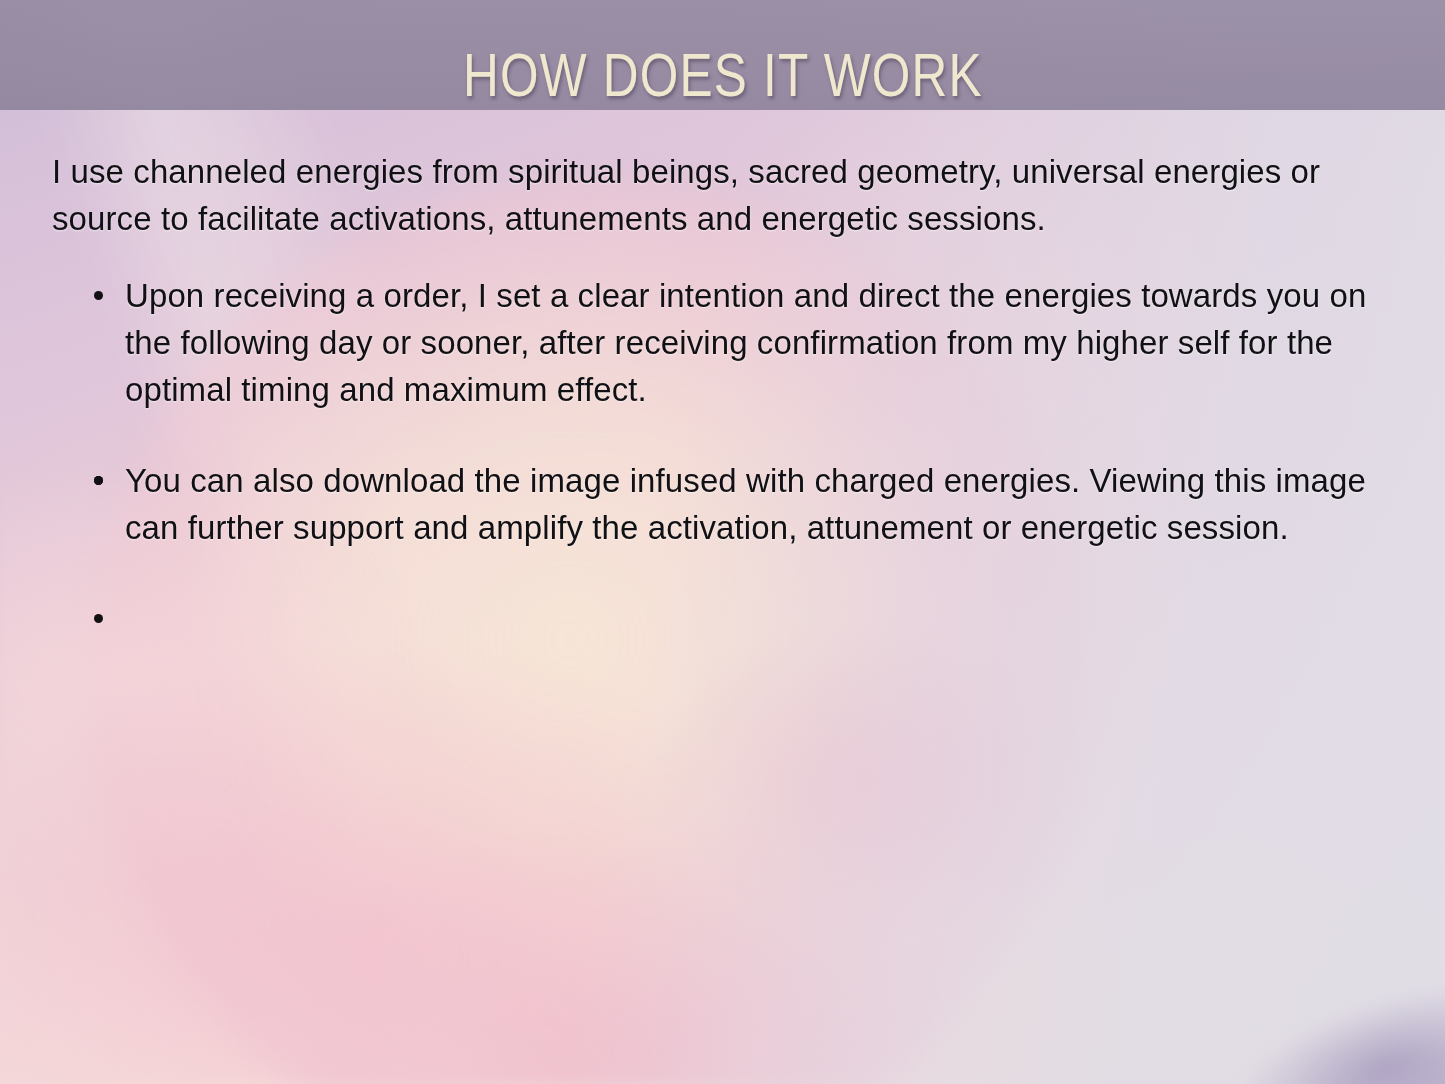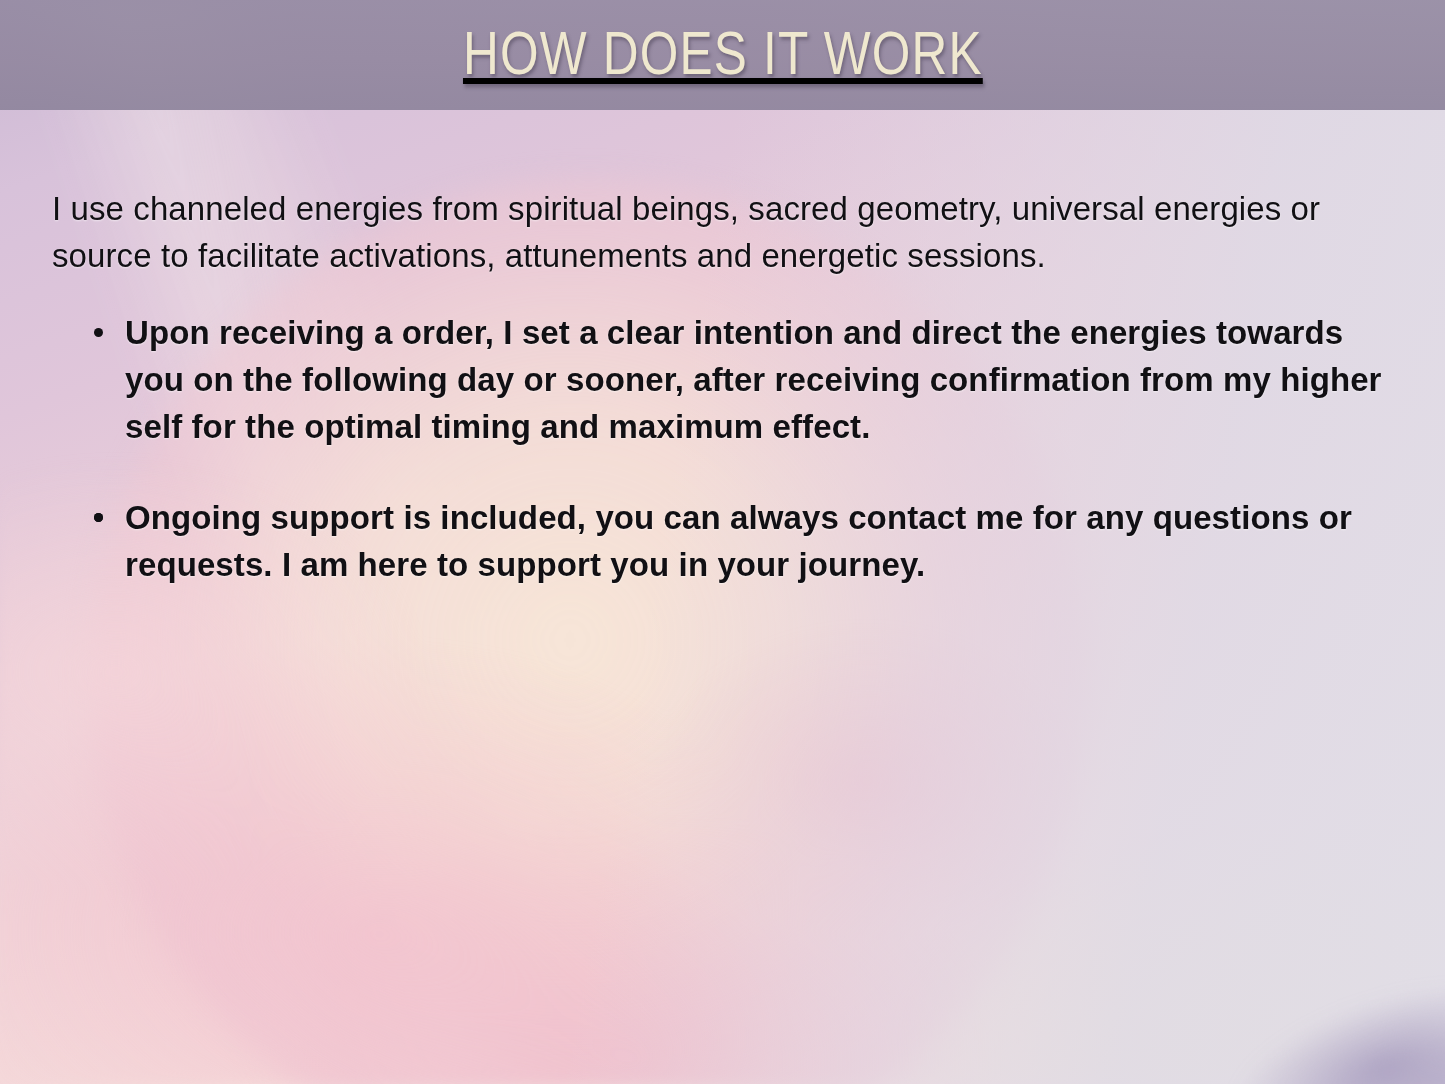--- a/index.html
+++ b/index.html
@@ -136,24 +136,23 @@
     position: absolute;
     left: 0;
     top: 0;
     width: 100%;
     height: 110px;
     background: linear-gradient(180deg,
       rgba(146,136,160,0.88) 0%,
       rgba(145,134,158,0.90) 55%,
       rgba(142,132,156,0.92) 100%);
     display: flex;
-    align-items: center;
+    align-items: flex-end;
     justify-content: center;
     box-sizing: border-box;
-    text-decoration: underline;
   }
   .header-title {
     font-family: "Liberation Sans Narrow", "Liberation Sans", "DejaVu Sans Condensed", "DejaVu Sans", sans-serif;
     font-size: 62px;
     font-weight: 400;
     letter-spacing: 1.5px;
     color: #efe8cf;
     line-height: 1;
     white-space: nowrap;
     transform: scaleX(0.80);
@@ -164,39 +163,37 @@
   }
 
   
   .content {
     position: absolute;
     left: 0;
     top: 110px;
     width: 1445px;
     box-sizing: border-box;
     padding: 38px 52px 0 52px;
-    margin-top: 37px;
   }
 
   .intro {
     font-family: "Liberation Sans Narrow", "Liberation Sans", "DejaVu Sans Condensed", "DejaVu Sans", sans-serif;
     font-size: 33px;
     line-height: 47px;
     color: #111014;
     letter-spacing: 0.1px;
     margin: 0 0 30px 0;
     text-shadow: 0 1px 2px rgba(255,255,255,0.55);
     max-width: 1350px;
   }
 
   .bullets {
     list-style: none;
     margin: 0;
     padding: 0 0 0 42px;
-    font-weight: bold;
   }
 
   .bullet-item {
     position: relative;
     font-family: "Liberation Sans Narrow", "Liberation Sans", "DejaVu Sans Condensed", "DejaVu Sans", sans-serif;
     font-size: 33px;
     line-height: 47px;
     color: #111014;
     letter-spacing: 0.1px;
     text-shadow: 0 1px 2px rgba(255,255,255,0.55);
@@ -243,21 +240,24 @@
       <li class="bullet-item">
         <span class="bullet-dot"></span>
         <span>Upon receiving a order, I set a clear intention and direct the energies towards you on the following day or sooner, after receiving confirmation from my higher self for the optimal timing and maximum effect.</span>
       </li>
 
 
       <li class="bullet-item">
         <span class="bullet-dot"></span>
       </li>
 
-
-      <li class="bullet-item">
-        <span class="bullet-dot"></span>
-        <span>Ongoing support is included, you can always contact me for any questions or requests.  I am here to support you in your journey.</span>
+      <li class="bullet-item">
+        <span class="bullet-dot"></span>
+        <span>You can also download the image infused with charged energies. Viewing this image can further support and amplify the activation, attunement or energetic session.</span>
+      </li>
+
+      <li class="bullet-item">
+        <span class="bullet-dot"></span>
       </li>
 
     </ul>
   </div>
 </div>
 
 </body></html>

